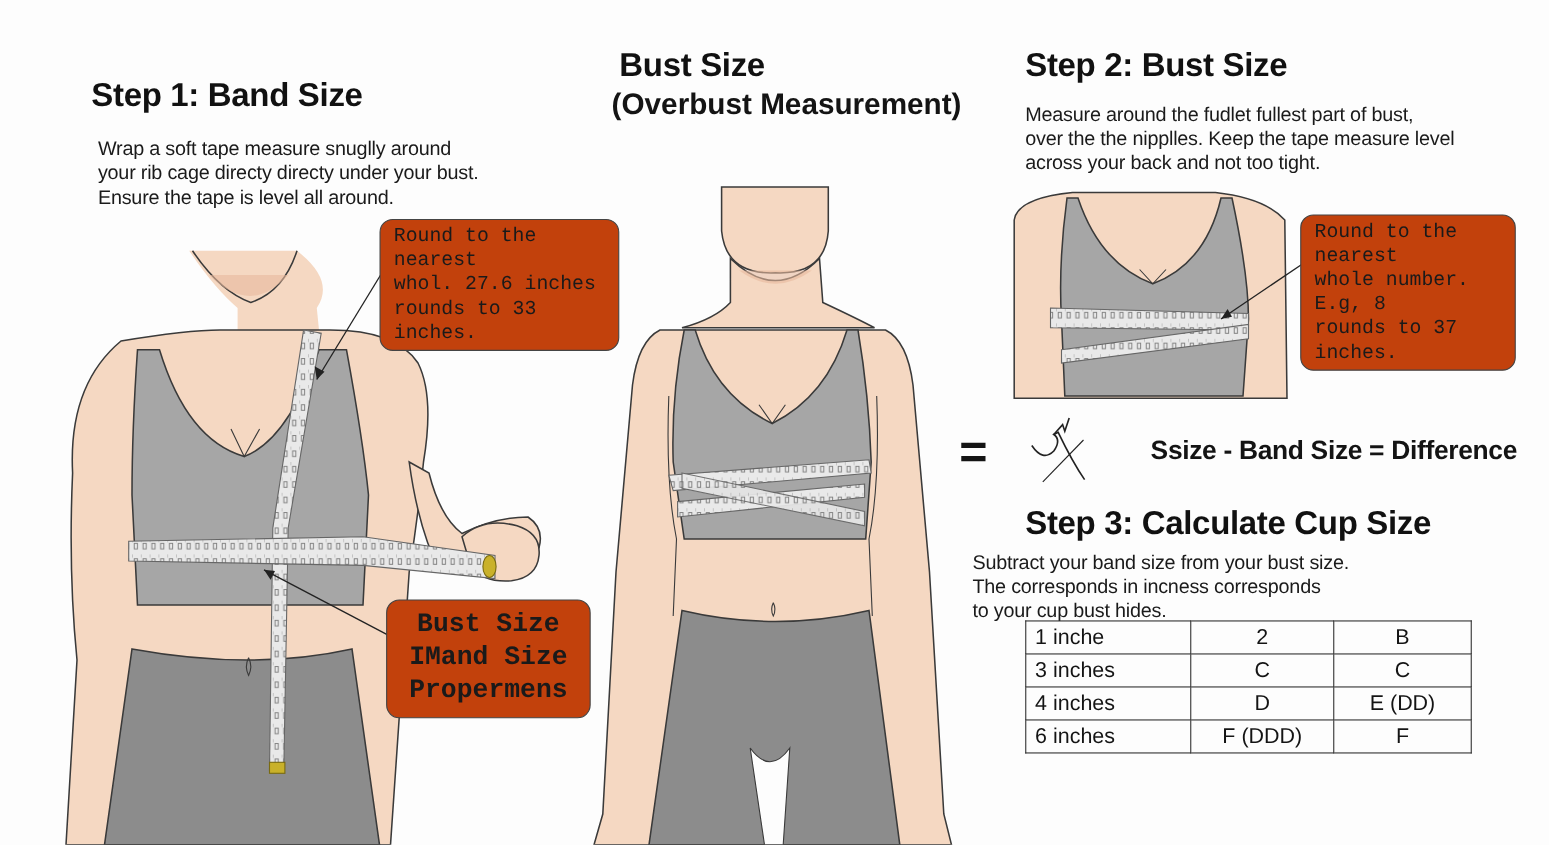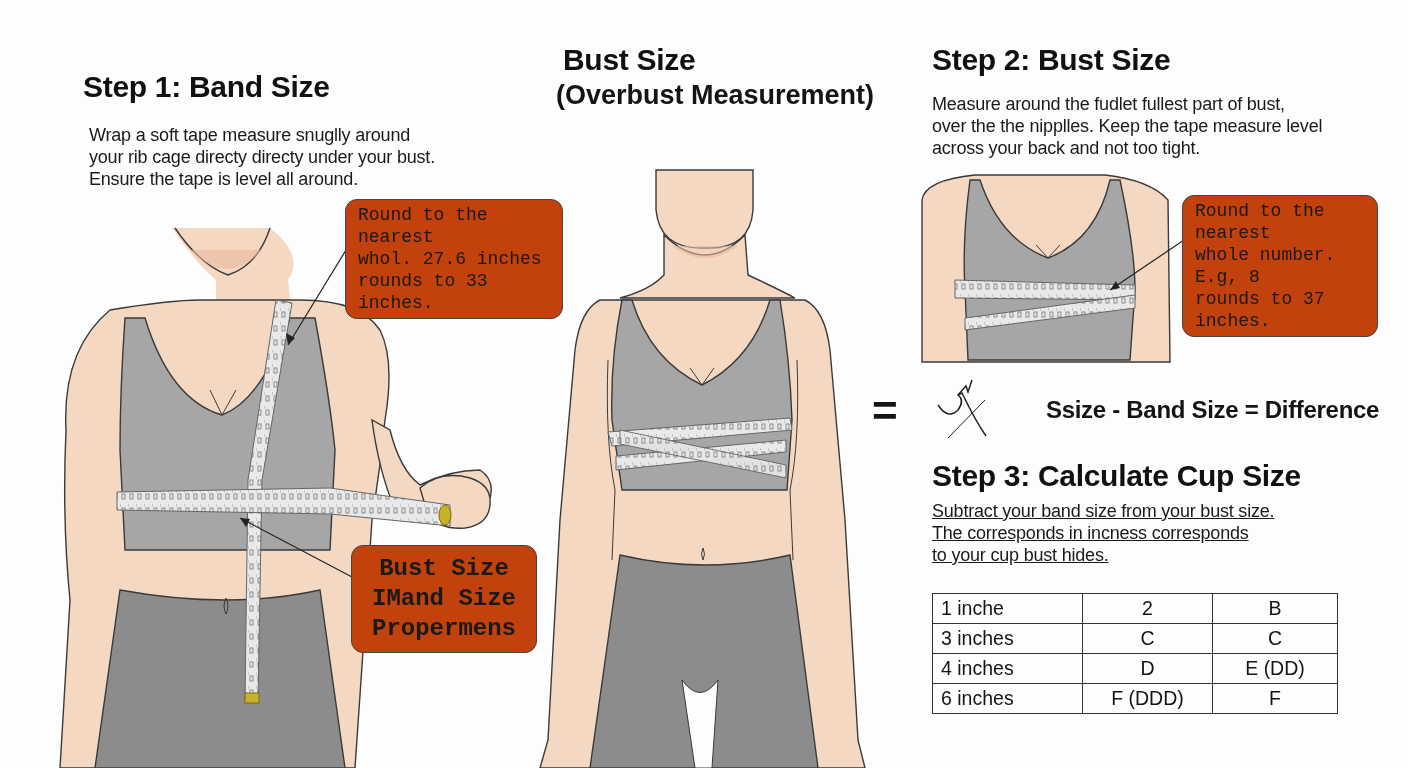--- a/index.html
+++ b/index.html
@@ -3,21 +3,21 @@
 <meta charset="utf-8">
 <style>
   html,body{margin:0;padding:0;}
   body{width:1408px;height:768px;background:#fdfdfd;position:relative;overflow:hidden;font-family:"Liberation Sans",sans-serif;color:#141414;}
   .abs{position:absolute;}
   .h1{font-weight:700;font-size:30px;letter-spacing:-0.3px;color:#111;}
   .body-text{font-size:18px;line-height:22px;color:#1a1a1a;letter-spacing:-0.2px;}
   .callout{position:absolute;background:#c2410c;border:1.5px solid #444;border-radius:12px;padding:4px 12px;font-size:18px;line-height:22px;color:#1a1a1a;font-family:Liberation Mono, monospace;}
   .callout.bold{font-weight:700;font-size:24px;line-height:30px;text-align:center;padding:8px 14px;}
   svg{position:absolute;left:0;top:0;}
-  table.cup{position:absolute;left:932px;top:593px;border-collapse:collapse;font-size:19.5px;}
+  table.cup{position:absolute;left:932px;top:564px;border-collapse:collapse;font-size:19.5px;}
   table.cup td{border:1.5px solid #333;height:29px;padding:0 8px;}
   table.cup td.c0{width:133px;text-align:left;}
   table.cup td.c1{width:113px;text-align:center;}
   table.cup td.c2{width:108px;text-align:center;}
   .formula{font-weight:700;font-size:24px;letter-spacing:-0.3px;}
   .equals{font-weight:700;font-size:44px;}
 </style>
 </head>
 <body>
 
@@ -129,21 +129,21 @@
 <div class="callout" style="left:1182px;top:195px;width:170px;">
   <div>Round to the nearest</div>
   <div>whole number. E.g, 8</div>
   <div>rounds to 37 inches.</div>
 </div>
 
 <div class="abs equals" style="left:872px;top:386px;">=</div>
 <div class="abs formula" style="left:1004px;top:396px;margin-left:42px;">Ssize - Band Size = Difference</div>
 
 <div class="abs h1" style="left:932px;top:459px;text-align:center;">Step 3: Calculate Cup Size</div>
-<div class="abs body-text" style="left:932px;top:500px;text-decoration:underline;">
+<div class="abs body-text" style="left:884px;top:500px;">
   <div>Subtract your band size from your bust size.</div>
   <div>The corresponds in incness corresponds</div>
   <div>to your cup bust hides.</div>
 </div>
 
 <table class="cup">
   <tbody>
       <tr>
     <td class="c0">1 inche</td>
     <td class="c1">2</td>

